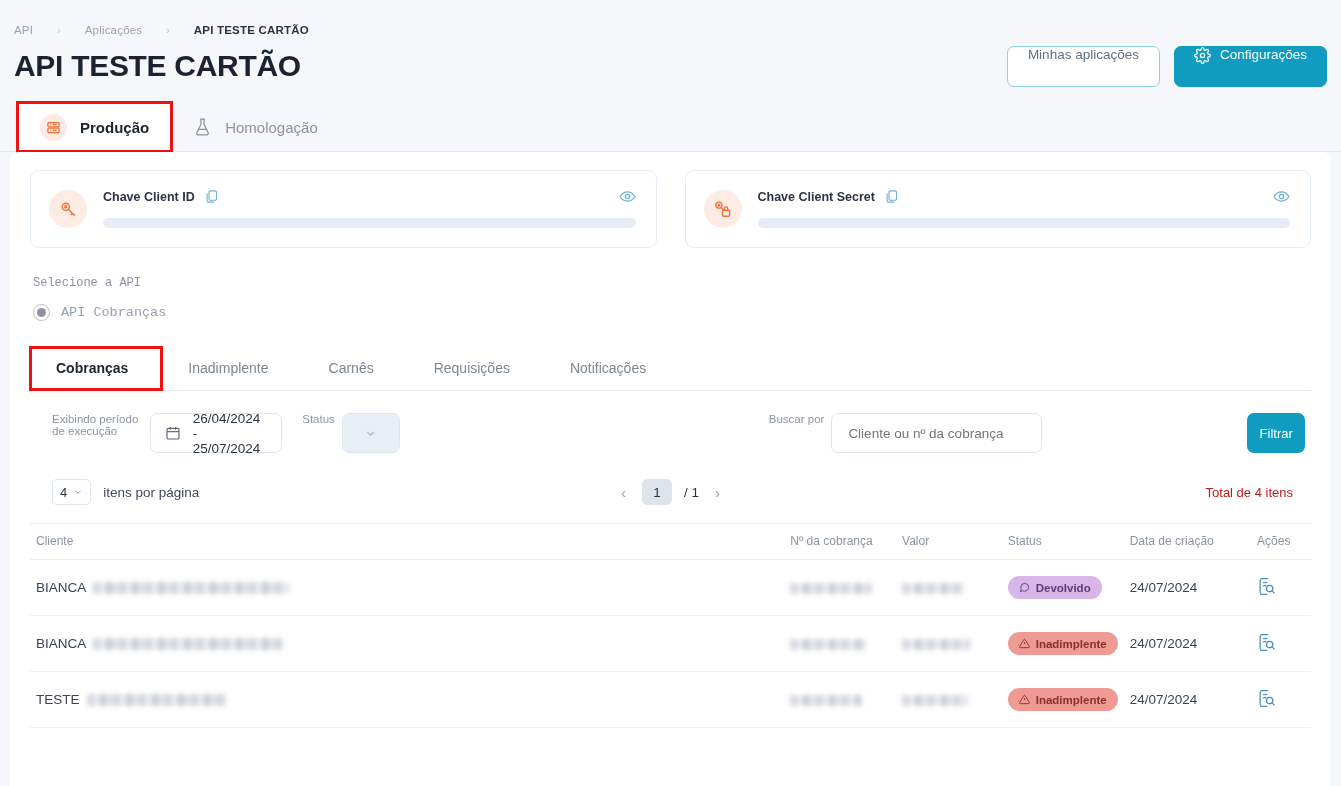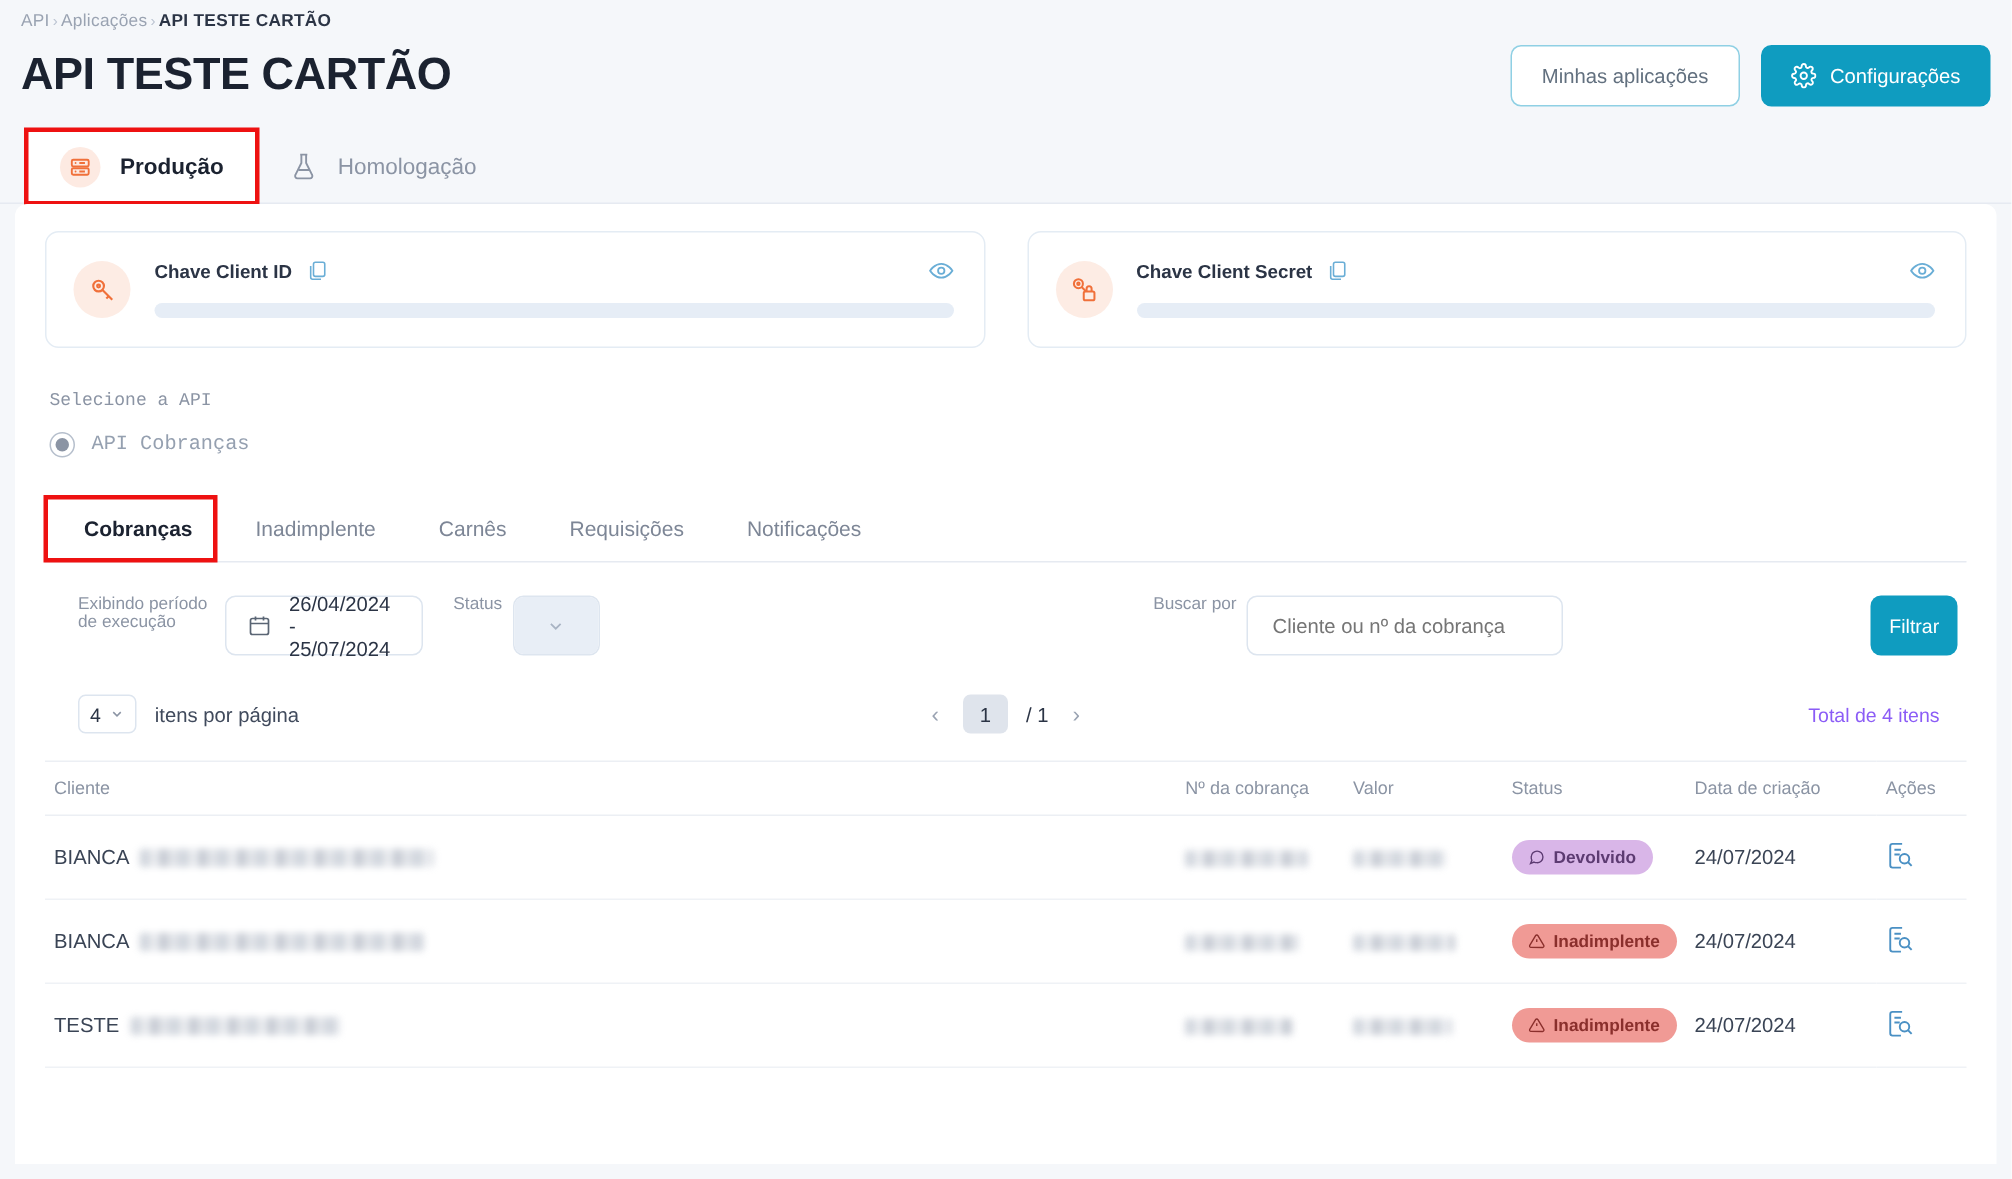--- a/index.html
+++ b/index.html
@@ -9,41 +9,41 @@
     width:1341px; height:786px;
     background:#f5f7fa;
     font-family:"Liberation Sans", sans-serif;
     color:#2b3445;
     overflow:hidden;
     position:relative;
   }
 
   
   .breadcrumb {
-    display:flex; align-items:center; gap:2px;
-    padding:8px 0 0 14px;
+    display:flex; align-items:center; gap:24px;
+    padding:24px 0 0 14px;
     font-size:11.5px; color:#9aa3b2; letter-spacing:.2px;
   }
   .breadcrumb .crumb { color:#9aa3b2; }
   .breadcrumb .crumb.current { color:#2b3445; font-weight:bold; }
   .breadcrumb .sep { color:#bcc4d2; font-size:10px; }
 
   
   .page-header {
     display:flex; align-items:center; justify-content:space-between;
     padding:2px 14px 0 14px;
     height:58px;
   }
   .page-title {
     font-size:30px; font-weight:bold; letter-spacing:-.3px;
     color:#1b2230; margin:0;
   }
   .header-actions { display:flex; align-items:center; gap:14px; }
   .btn {
-    display:inline-flex; align-items:center; justify-content:center; gap:9px;
+    display:inline-flex; justify-content:center; gap:9px;
     border-radius:7px; font-size:13.5px; cursor:pointer;
     font-family:inherit;
   }
   .btn-outline {
     height:41px; padding:0 20px;
     background:#ffffff; border:1px solid #8fd0e4; color:#62707f;
   }
   .btn-primary {
     height:41px; padding:0 19px;
     background:#0f9cc0; border:1px solid #0f9cc0; color:#ffffff;
@@ -117,21 +117,21 @@
   .radio .dot { width:9px; height:9px; border-radius:50%; background:#8b94a4; }
   .radio-text { font-size:13.5px; color:#95a0b0; }
 
   
   .sub-tabs {
     display:flex; align-items:center; gap:0;
     margin-top:26px;
     border-bottom:1px solid #e6eaf1;
   }
   .sub-tab {
-    padding:13px 16px 14px 26px;
+    padding:13px 34px 14px 26px;
     font-size:14px; color:#7d8696; cursor:pointer; white-space:nowrap;
   }
   .sub-tab.active { color:#1b2230; font-weight:bold; }
   .sub-tab.annotated { outline:3px solid #ee1111; outline-offset:-2px; }
 
   
   .filters {
     display:flex; align-items:flex-end; gap:20px;
     padding:22px 6px 0 22px;
   }
@@ -187,21 +187,21 @@
   }
   .pager-center > * { pointer-events:auto; }
   .pg-arrow { color:#9aa3b2; font-size:15px; cursor:pointer; padding:0 4px; }
   .pg-current {
     width:30px; height:26px; border-radius:5px; background:#dfe4ec;
     display:flex; align-items:center; justify-content:center;
     font-size:13.5px; color:#2b3445; cursor:pointer;
   }
   .pg-total { font-size:13.5px; color:#2b3445; }
   .pager-right {
-    margin-left:auto; font-size:13px; color:#8b5cf6;
+    margin-left:auto; font-size:13px; color:#b91c1c;
   }
 
   
   table.data { width:100%; border-collapse:collapse; }
   table.data th {
     text-align:left; font-size:12px; font-weight:normal; color:#8b94a4;
     padding:10px 6px 11px 6px; border-top:1px solid #eceff4;
     border-bottom:1px solid #eceff4;
   }
   table.data td {

